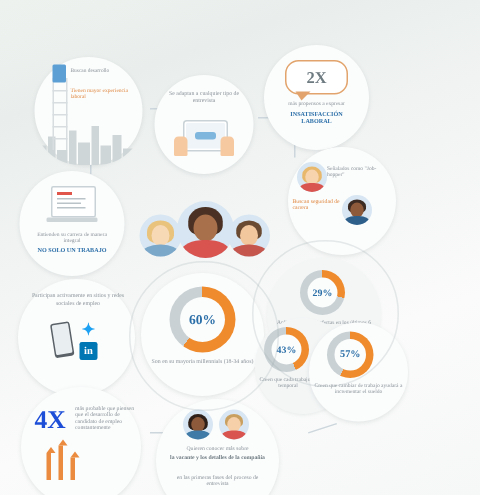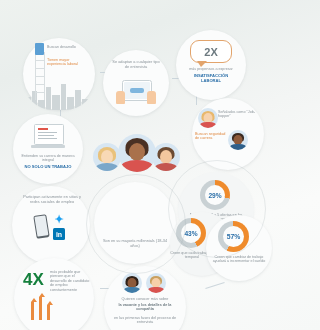--- a/index.html
+++ b/index.html
@@ -12,21 +12,21 @@
   .stage{position:absolute;inset:0;}
 
   
   .title{
     position:absolute;top:13px;left:0;width:273px;text-align:center;
     font-size:8.2px;font-weight:bold;letter-spacing:.35px;color:#e08a43;
   }
 
   
   .bub{position:absolute;border-radius:50%;background:#fbfcfc;
-       box-shadow:0 1px 3px rgba(120,130,135,.17);}
+       box-shadow:0 1px 3px rgba(120,130,135,.17);font-family:Liberation Serif, serif;}
   .bub.faint{background:#f4f6f6;box-shadow:0 1px 2px rgba(120,130,135,.10);}
   .ring{position:absolute;border-radius:50%;border:1px solid rgba(150,165,170,.22);}
 
   .tx{position:absolute;text-align:center;line-height:1.18;}
   .tx.o{color:#e08a43;}
   .tx.b{color:#2b6fa8;}
   .tx.g{color:#8b949a;}
   .tx.bold{font-weight:bold;}
 
   
@@ -72,21 +72,21 @@
   
   .sq{position:absolute;border-radius:1.5px;display:flex;align-items:center;justify-content:center;
       color:#fff;font-weight:bold;}
   .phone{position:absolute;background:#5a6268;border-radius:2px;}
   .phone .ps{position:absolute;inset:1px 1px 2.5px 1px;background:#e9eef1;border-radius:1px;}
 
   
   .arw{position:absolute;background:#ea8b3f;}
   .arwh{position:absolute;width:0;height:0;border-left:3.2px solid transparent;
         border-right:3.2px solid transparent;border-bottom:4.2px solid #ea8b3f;}
-  .bigx{position:absolute;font-weight:bold;color:#15803d;}
+  .bigx{position:absolute;font-weight:bold;color:#1d4ed8;}
 
   
   .ln{position:absolute;background:#ccd6dc;}
 </style>
 </head>
 <body>
 
 <div class="stage">
 
 
@@ -191,20 +191,24 @@
   <div class="bub" style="left:12px;top:186px;width:78px;height:78px;">
     <div class="tx g" style="left:9px;top:9px;width:62px;font-size:3.9px;">Participan activamente en sitios y redes sociales de empleo</div>
     <div class="phone" style="left:23px;top:29px;width:13px;height:23px;transform:rotate(-9deg);">
       <div class="ps"></div>
     </div>
     <div class="sq" style="left:41px;top:28px;width:12px;height:11px;background:transparent;color:#1da1f2;font-size:11px;">✦</div>
     <div class="sq" style="left:41px;top:42px;width:12px;height:12px;background:#0077b5;font-size:7px;">in</div>
   </div>
 
   <div class="bub" style="left:94px;top:182px;width:82px;height:82px;">
+    <div class="donut" style="left:19px;top:9px;width:44px;height:44px;
+                background:conic-gradient(from 0deg,#ef8b2c 0% 60%,#c9d1d4 60% 100%);">
+      <div class="hole" style="inset:7px;font-size:9px;">60%</div>
+    </div>
     <div class="tx g" style="left:5px;top:57px;width:72px;font-size:3.9px;">Son en su mayoría millennials (18-34 años)</div>
   </div>
 
   <div class="bub faint" style="left:178px;top:172px;width:76px;height:76px;">
     <div class="donut" style="left:22px;top:8px;width:30px;height:30px;
                 background:conic-gradient(from 0deg,#ef8b2c 0% 29%,#c9d1d4 29% 100%);">
       <div class="hole" style="inset:5px;font-size:6.6px;">29%</div>
     </div>
     <div class="tx g" style="left:6px;top:41px;width:64px;font-size:3.7px;">Aplicaron de 3 a 5 ofertas en los últimos 6 meses</div>
   </div>

